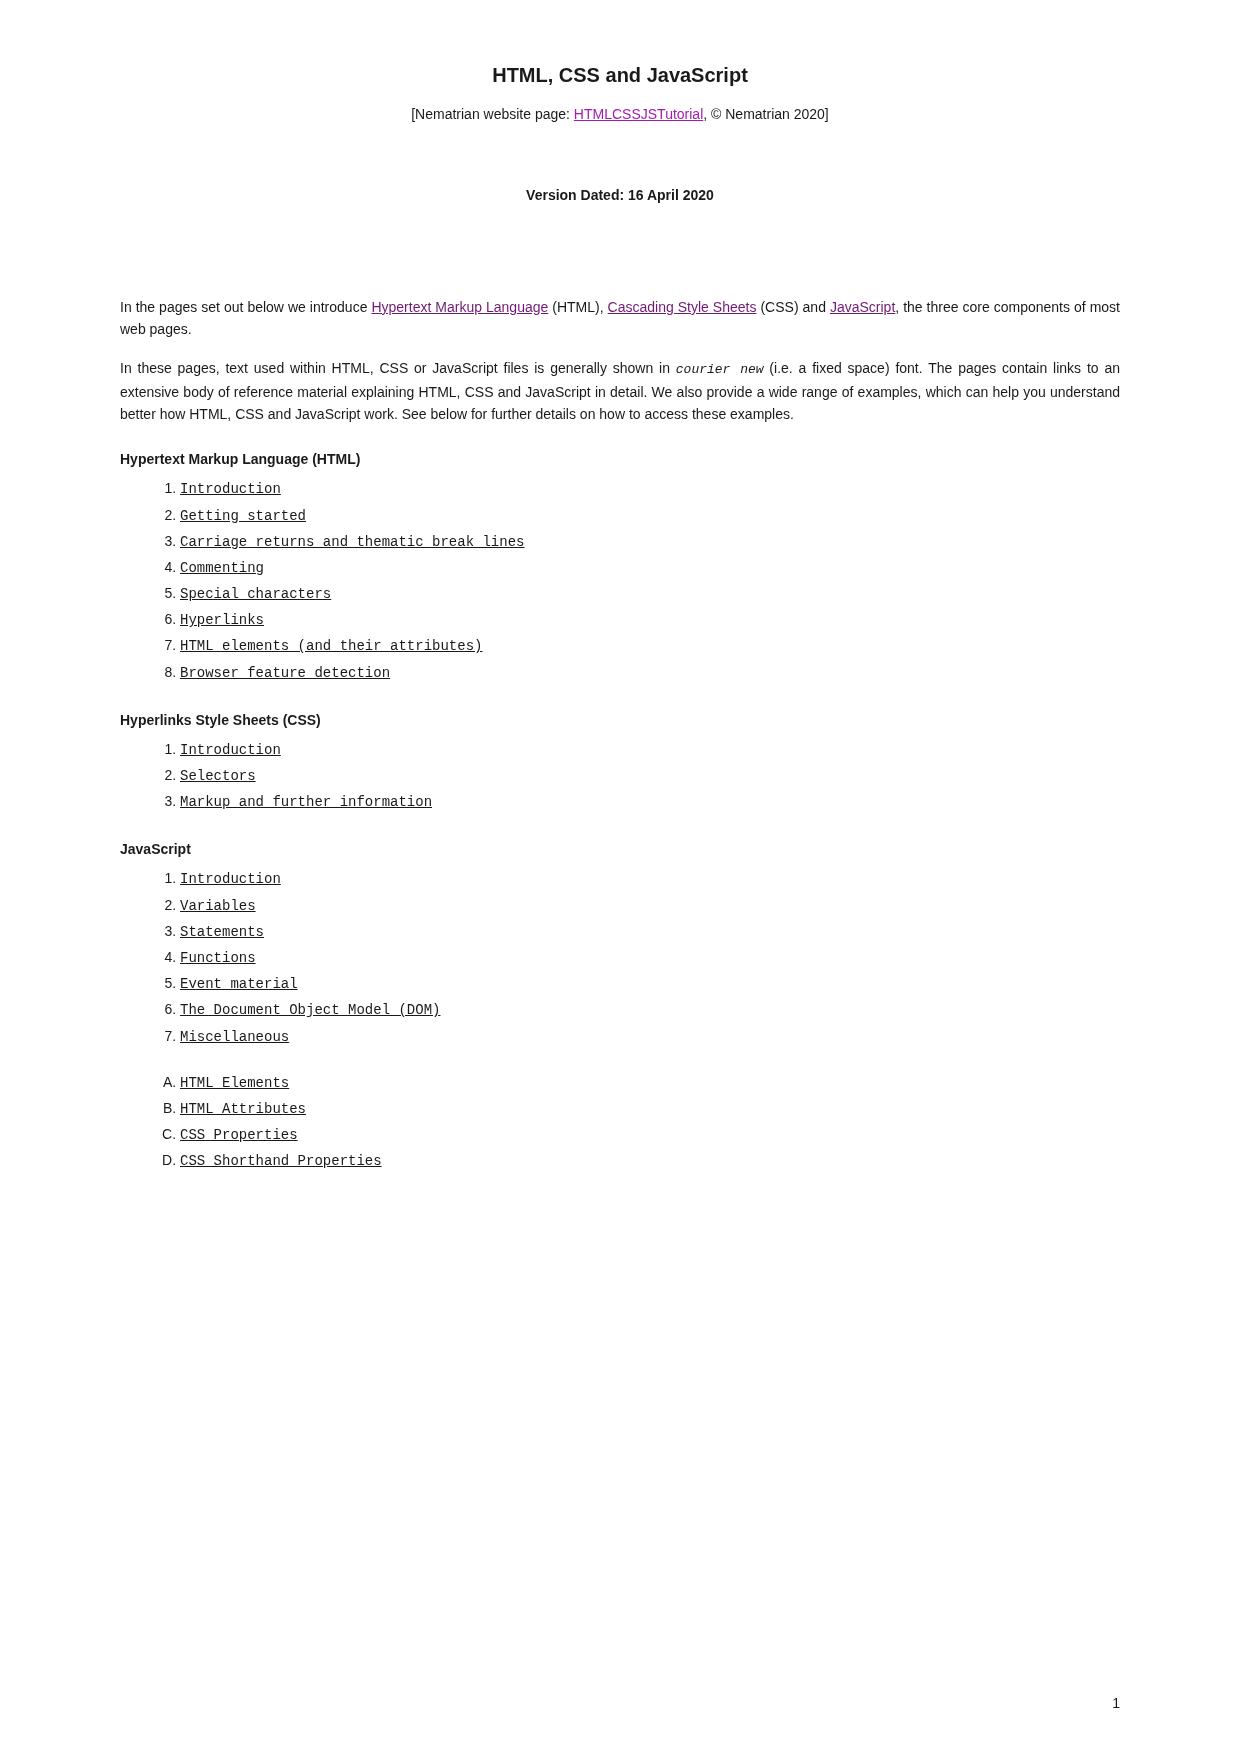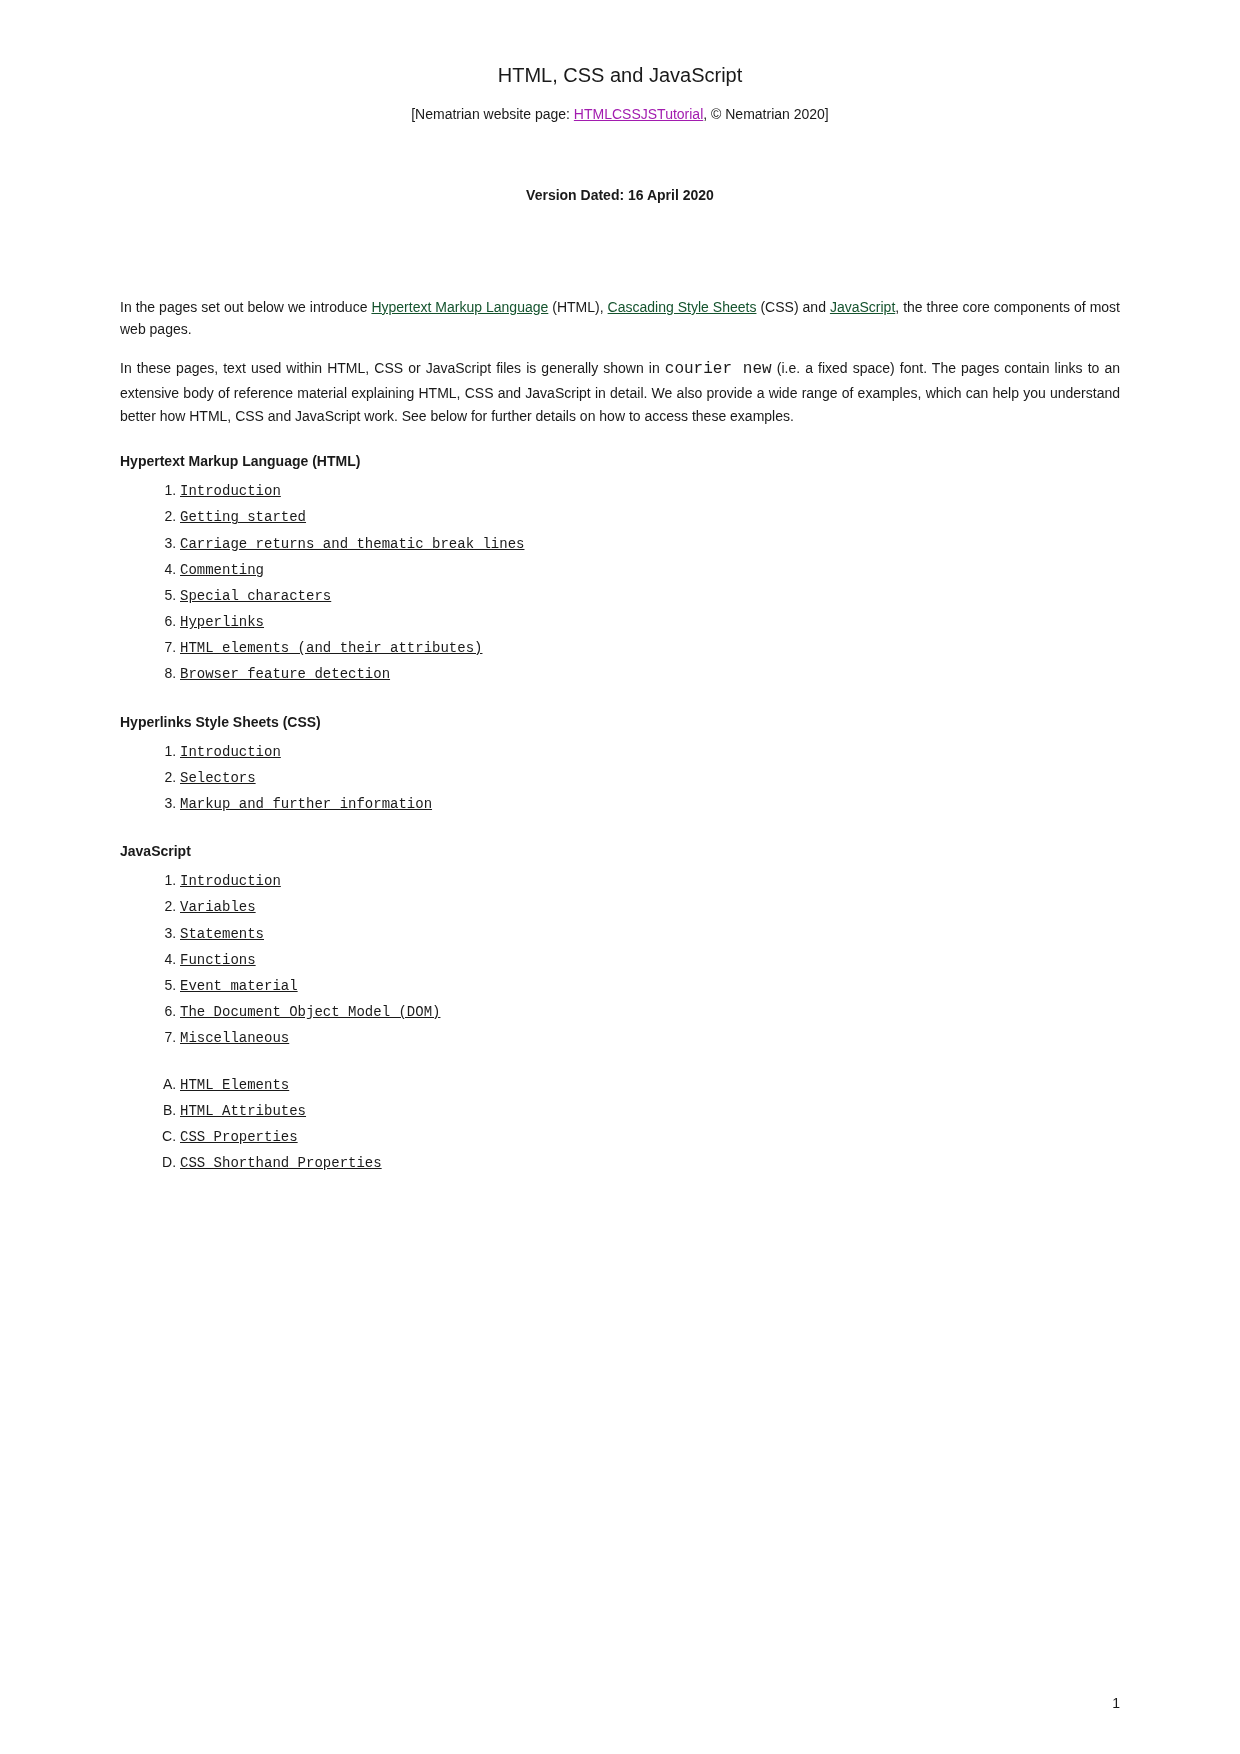--- a/index.html
+++ b/index.html
@@ -15,21 +15,21 @@
       background: #ffffff;
       width: 1240px;
       min-height: 1754px;
       padding: 60px 120px 80px 120px;
       line-height: 1.5;
     }
 
     .page-title {
       text-align: center;
       font-family: Arial, Helvetica, sans-serif;
-      font-weight: normal;
+      font-weight: bold;
       font-size: 20px;
       margin-bottom: 14px;
     }
 
     .subtitle {
       text-align: center;
       font-family: Arial, Helvetica, sans-serif;
       font-size: 14px;
       margin-bottom: 60px;
     }
@@ -50,26 +50,27 @@
     .intro-text {
       font-family: Arial, Helvetica, sans-serif;
       font-size: 14px;
       line-height: 1.6;
       text-align: justify;
       margin-bottom: 16px;
     }
 
     .intro-text a {
       text-decoration: underline;
-      color: #14532d;
+      color: #701a75;
     }
 
     .intro-text .code-font {
       font-family: 'Courier New', Courier, monospace;
-      font-size: 16px;
+      font-size: 13px;
+      font-style: italic;
     }
 
     .section-heading {
       font-family: Arial, Helvetica, sans-serif;
       font-size: 14px;
       font-weight: bold;
       margin-top: 24px;
       margin-bottom: 6px;
     }
 

